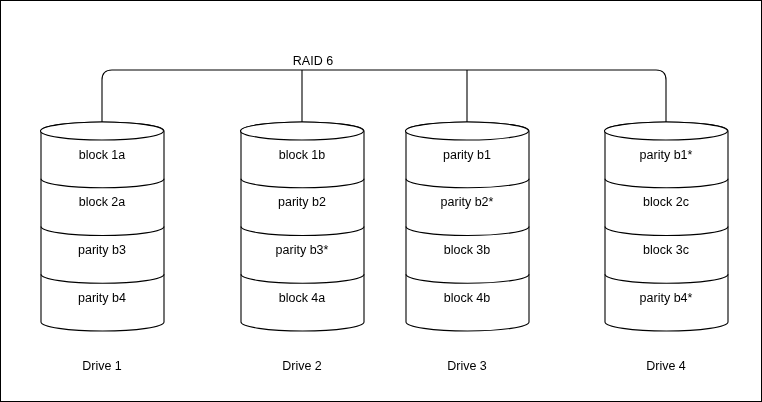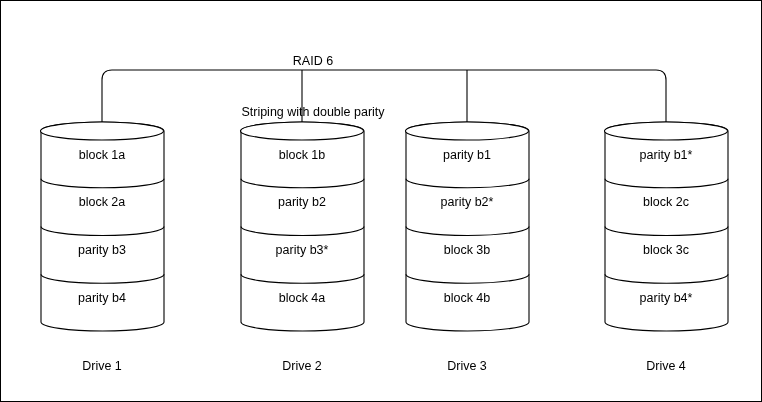--- a/index.html
+++ b/index.html
@@ -69,21 +69,20 @@
     stroke-width: 1.1;
   }
 </style>
 </head>
 <body>
 
 <div id="canvas">
 
   <div class="diagram-title">
     <span class="title-line">RAID 6</span>
-    <span class="title-line">Striping with double parity</span>
   </div>
 
   <svg id="diagram-svg" viewBox="0 0 762 402">
     <g id="bus-group">
         <path d="M 101 130 L 101 79 Q 101 69 111 69 L 655 69 Q 665 69 665 79 L 665 130" class="stroke-shape"></path>
         <line x1="301" y1="69" x2="301" y2="130" class="stroke-shape"></line>
         <line x1="466" y1="69" x2="466" y2="130" class="stroke-shape"></line>
       </g>
     <g id="drives-group">
         <g>

